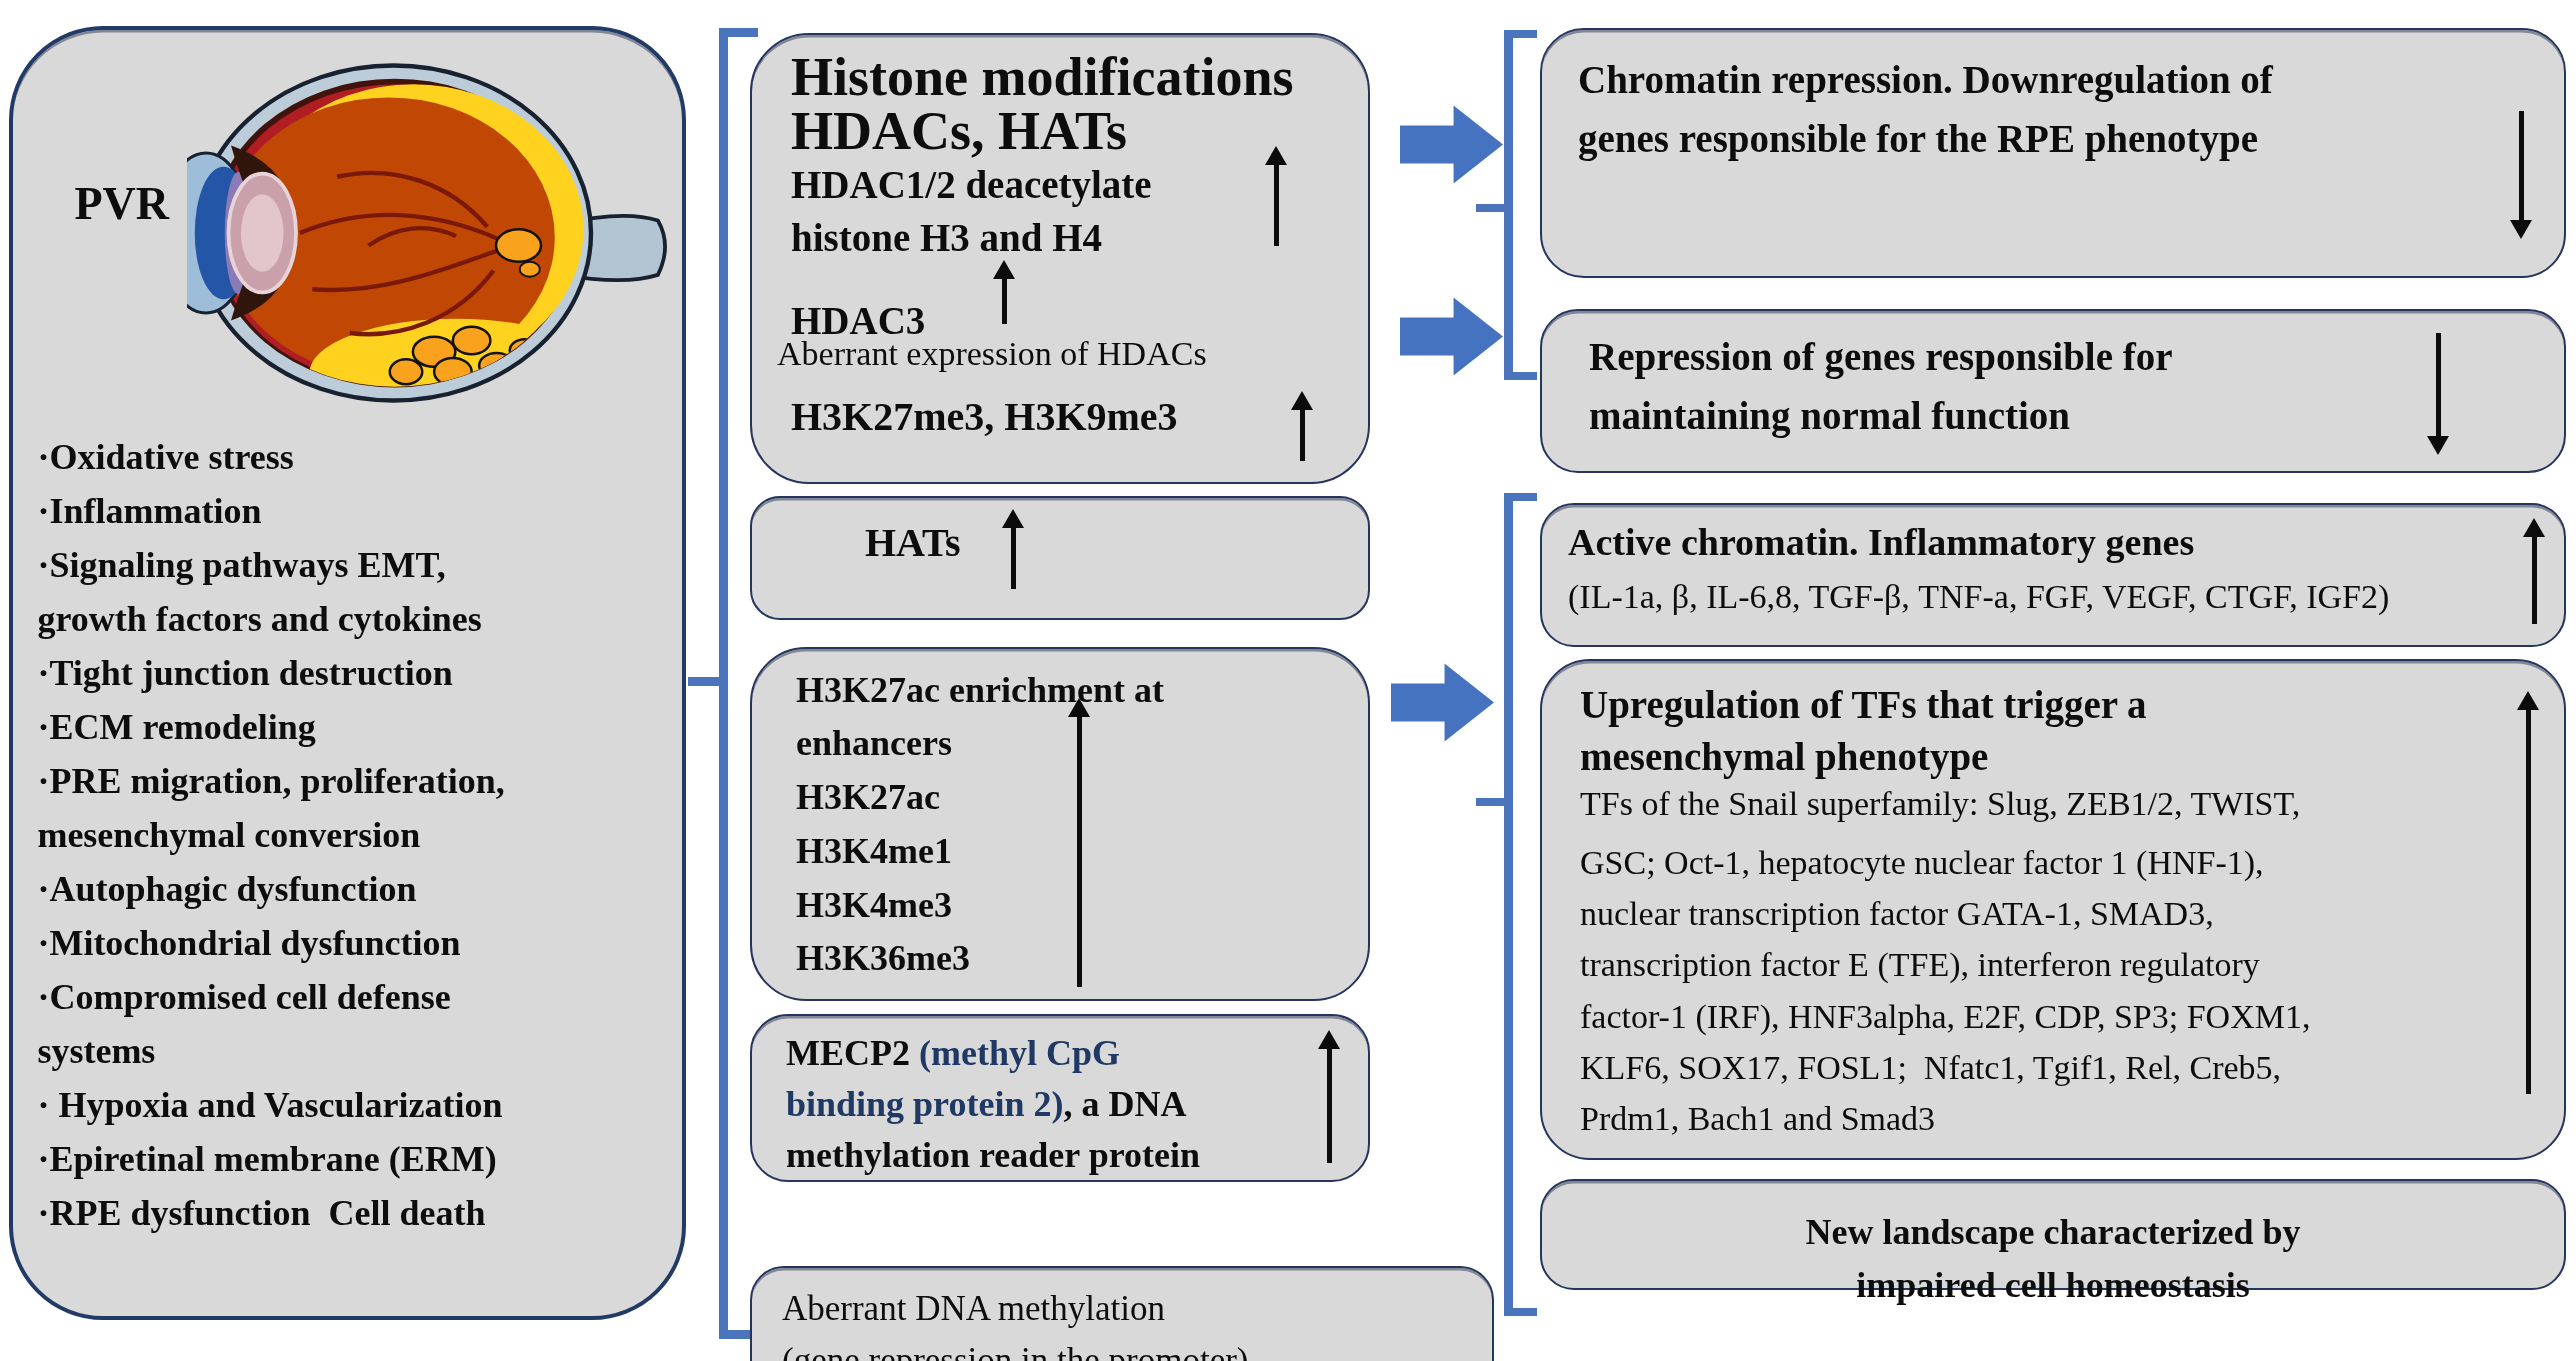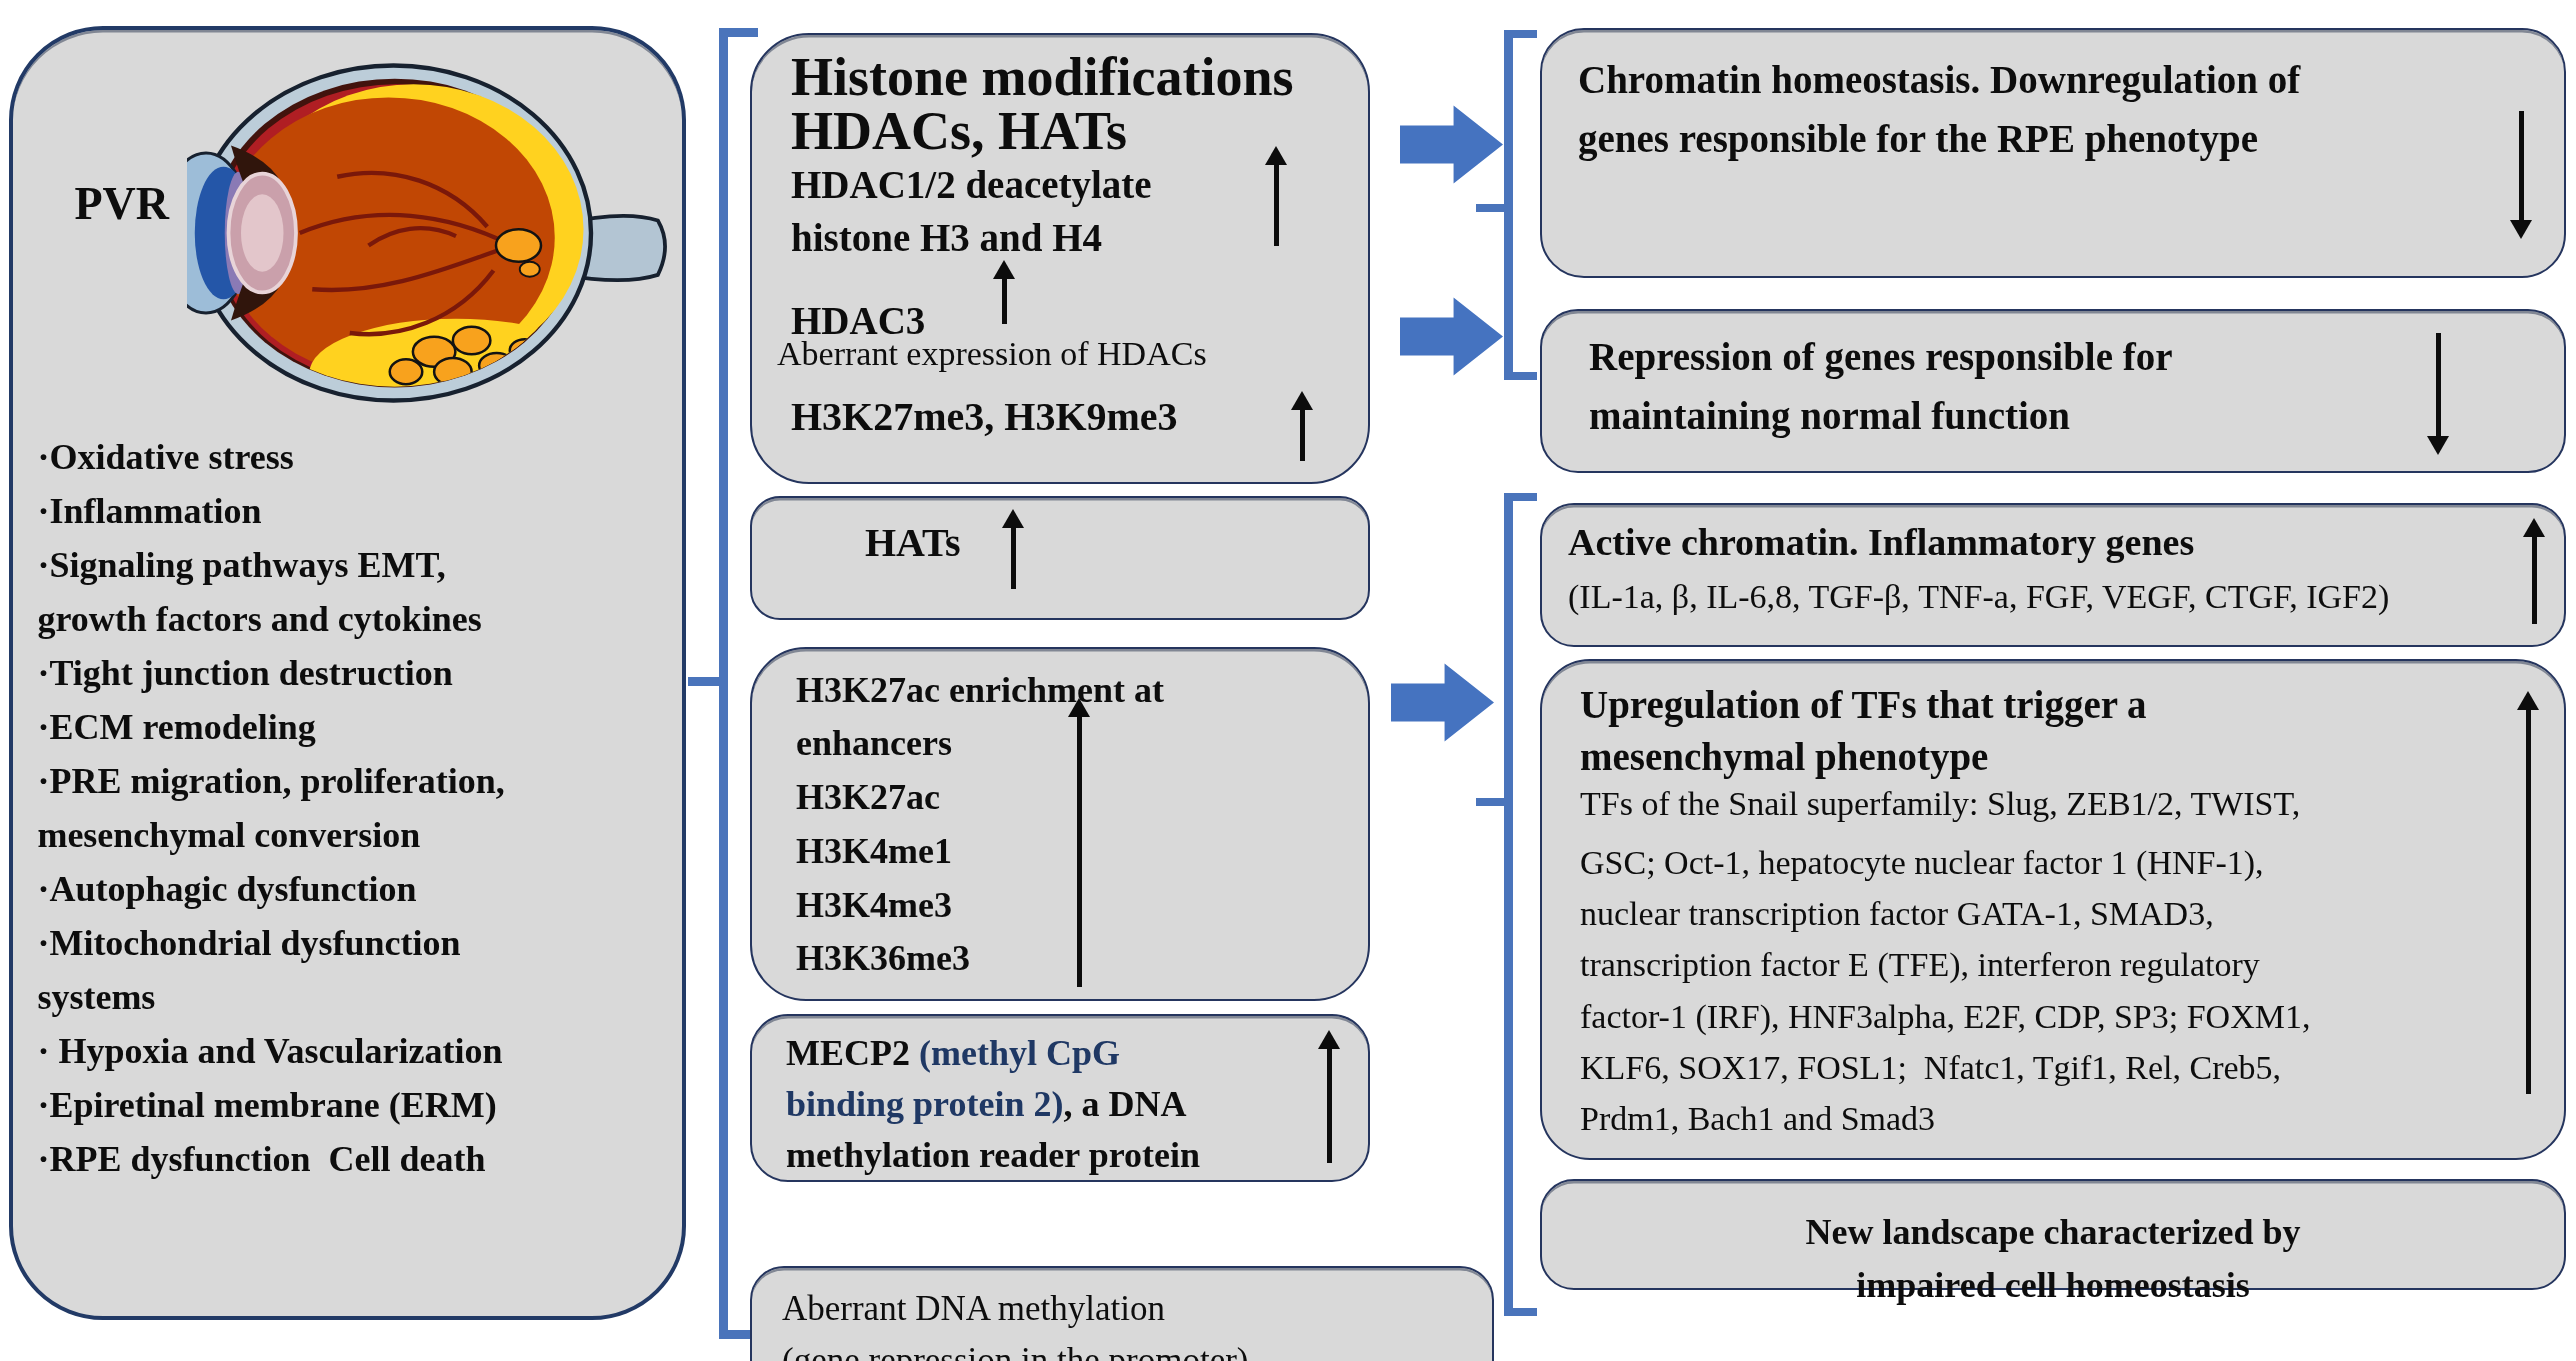--- a/index.html
+++ b/index.html
@@ -81,20 +81,21 @@
       <div class="ln">·Oxidative stress</div>
       <div class="ln">·Inflammation</div>
       <div class="ln">·Signaling pathways EMT,</div>
       <div class="ln">growth factors and cytokines</div>
       <div class="ln">·Tight junction destruction</div>
       <div class="ln">·ECM remodeling</div>
       <div class="ln">·PRE migration, proliferation,</div>
       <div class="ln">mesenchymal conversion</div>
       <div class="ln">·Autophagic dysfunction</div>
       <div class="ln">·Mitochondrial dysfunction</div>
+      <div class="ln">·Compromised cell defense</div>
       <div class="ln">systems</div>
       <div class="ln">· Hypoxia and Vascularization</div>
       <div class="ln">·Epiretinal membrane (ERM)</div>
       <div class="ln">·RPE dysfunction  Cell death</div>
     </div>
   </div>
 
   <div class="bk" style="left:719px;top:28px;width:9.4px;height:1310px;"></div>
   <div class="bk" style="left:719px;top:28px;width:39px;height:8.8px;"></div>
   <div class="bk" style="left:719px;top:1330px;width:39px;height:8.8px;"></div>
@@ -166,21 +167,21 @@
   <div class="bk" style="left:1504px;top:30px;width:32.5px;height:8.1px;"></div>
   <div class="bk" style="left:1504px;top:372px;width:32.5px;height:8.1px;"></div>
   <div class="bk" style="left:1476px;top:204px;width:27.5px;height:8.1px;"></div>
 
   <div class="bk" style="left:1504px;top:493px;width:9.4px;height:823px;"></div>
   <div class="bk" style="left:1504px;top:493px;width:32.5px;height:8.1px;"></div>
   <div class="bk" style="left:1504px;top:1308px;width:32.5px;height:8.1px;"></div>
   <div class="bk" style="left:1476px;top:798px;width:27.5px;height:8.1px;"></div>
 
   <div class="box" style="left:1540px;top:28px;width:1026px;height:250px;border-radius:44px;">
-    <div class="t b f62" style="left:36px;top:30px;">Chromatin homeostasis. Downregulation of</div>
+    <div class="t b f62" style="left:36px;top:30px;">Chromatin repression. Downregulation of</div>
     <div class="t b f62" style="left:36px;top:89px;">genes responsible for the RPE phenotype</div>
     <div class="darrow" style="left:968px;top:81px;height:128px;">
         <div class="stem"></div>
         <div class="head"></div>
       </div>
   </div>
 
   <div class="box" style="left:1540px;top:309px;width:1026px;height:164px;border-radius:38px;">
     <div class="t b f62" style="left:47px;top:26px;">Repression of genes responsible for</div>
     <div class="t b f62" style="left:47px;top:85px;">maintaining normal function</div>

